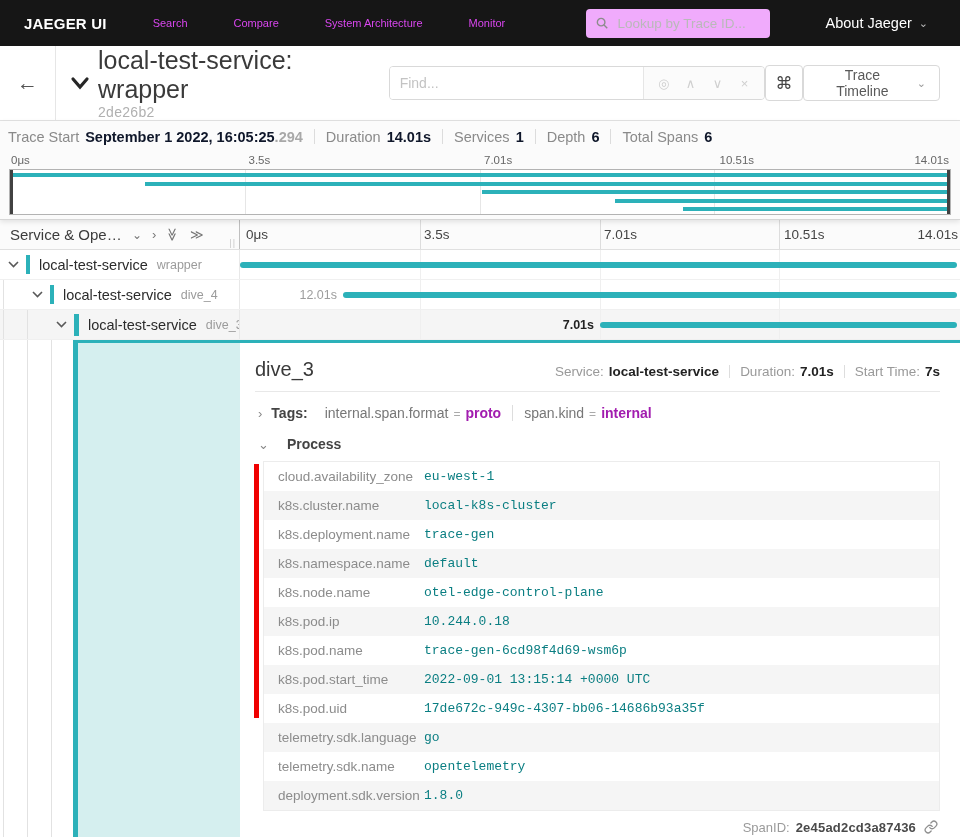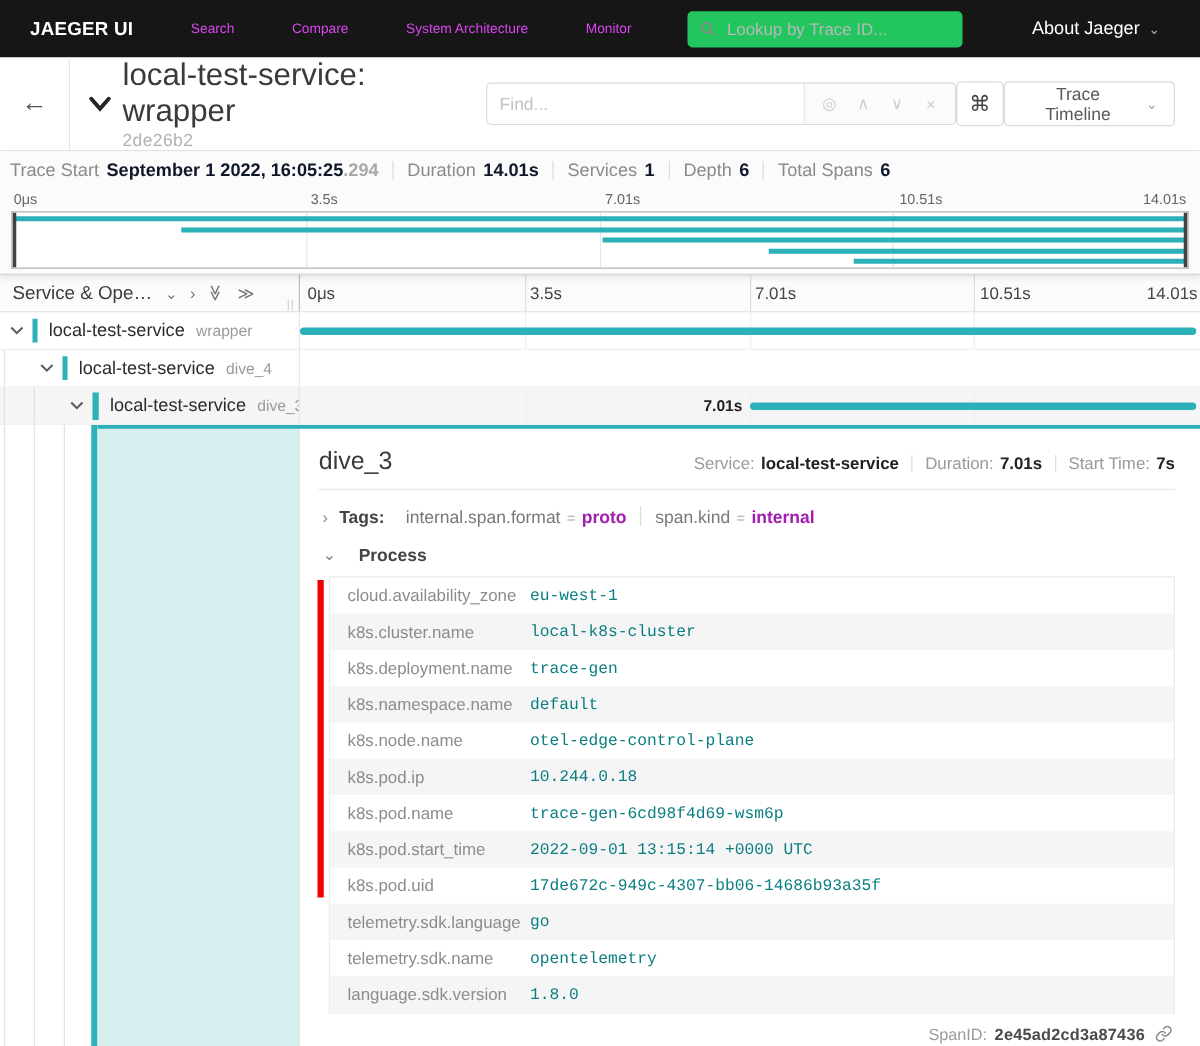--- a/index.html
+++ b/index.html
@@ -12,22 +12,22 @@
   html,body{margin:0;padding:0;width:960px;height:837px;overflow:hidden;
     font-family:"Liberation Sans","DejaVu Sans",sans-serif;background:#fff;}
   .app{display:flex;flex-direction:column;height:100%;width:100%;}
 
   
   .topnav{height:46px;background:#161616;display:flex;align-items:center;
     padding:0 24px;flex:none;}
   .brand{color:#fff;font-size:15px;font-weight:700;letter-spacing:.2px;margin-right:46px;}
   .nav-items{display:flex;gap:46px;align-items:center;}
   .nav-item{color:#d946ef;font-size:11px;cursor:pointer;text-decoration:none;white-space:nowrap;text-align:center;}
-  .nav-search{margin-left:auto;display:flex;align-items:center;gap:7px;background:#22c55e;
-    border-radius:4px;height:29px;width:220px;padding:0 9px;}
+  .nav-search{margin-left:auto;display:flex;align-items:center;gap:7px;background:#f0abfc;
+    border-radius:4px;height:29px;width:184px;padding:0 9px;}
   .nav-search input{border:none;outline:none;font-size:13.5px;width:100%;color:#444;background:transparent;
     font-family:inherit;}
   .nav-search input::placeholder{color:#b9b9b9;}
   .nav-about{color:#fff;font-size:14.5px;margin-left:56px;margin-right:8px;display:flex;
     align-items:center;gap:7px;cursor:pointer;white-space:nowrap;}
   .nav-about .chev{color:#bbb;font-size:11px;}
 
   
   .trace-header{height:75px;display:flex;align-items:center;background:#fff;
     border-bottom:1px solid #e2e2e2;flex:none;}
@@ -299,20 +299,24 @@
       <div class="row-left">
         <span class="row-chev">
           <svg width="11" height="7" viewBox="0 0 11 7" fill="none" stroke="#595959" stroke-width="1.6">
               <polyline points="1,1 5.5,5.5 10,1"></polyline>
             </svg>
         </span>
         <span class="color-strip"></span>
         <span class="svc">local-test-service</span>
         <span class="op">dive_4</span>
       </div>
+      <div class="row-right">
+        <span class="dur-label" style="--s: 14.3%;">12.01s</span>
+        <div class="bar" style="--s: 14.3%;"></div>
+      </div>
     </div>
 
     <div class="span-row row-d2 row-selected">
       <div class="row-left">
         <span class="row-chev">
           <svg width="11" height="7" viewBox="0 0 11 7" fill="none" stroke="#595959" stroke-width="1.6">
               <polyline points="1,1 5.5,5.5 10,1"></polyline>
             </svg>
         </span>
         <span class="color-strip"></span>
@@ -403,21 +407,21 @@
               </div>
               <div class="kv-row">
                 <div class="kv-key">telemetry.sdk.language</div>
                 <div class="kv-val">go</div>
               </div>
               <div class="kv-row">
                 <div class="kv-key">telemetry.sdk.name</div>
                 <div class="kv-val">opentelemetry</div>
               </div>
               <div class="kv-row">
-                <div class="kv-key">language.sdk.version</div>
+                <div class="kv-key">deployment.sdk.version</div>
                 <div class="kv-val">1.8.0</div>
               </div>
             </div>
         </div>
 
         <div class="detail-foot">
           <span>SpanID:</span>
           <span class="spanid-val">2e45ad2cd3a87436</span>
           <span class="link-ic">
             <svg width="14" height="14" viewBox="0 0 24 24" fill="none" stroke="#8f8f8f" stroke-width="2.2" stroke-linecap="round">

